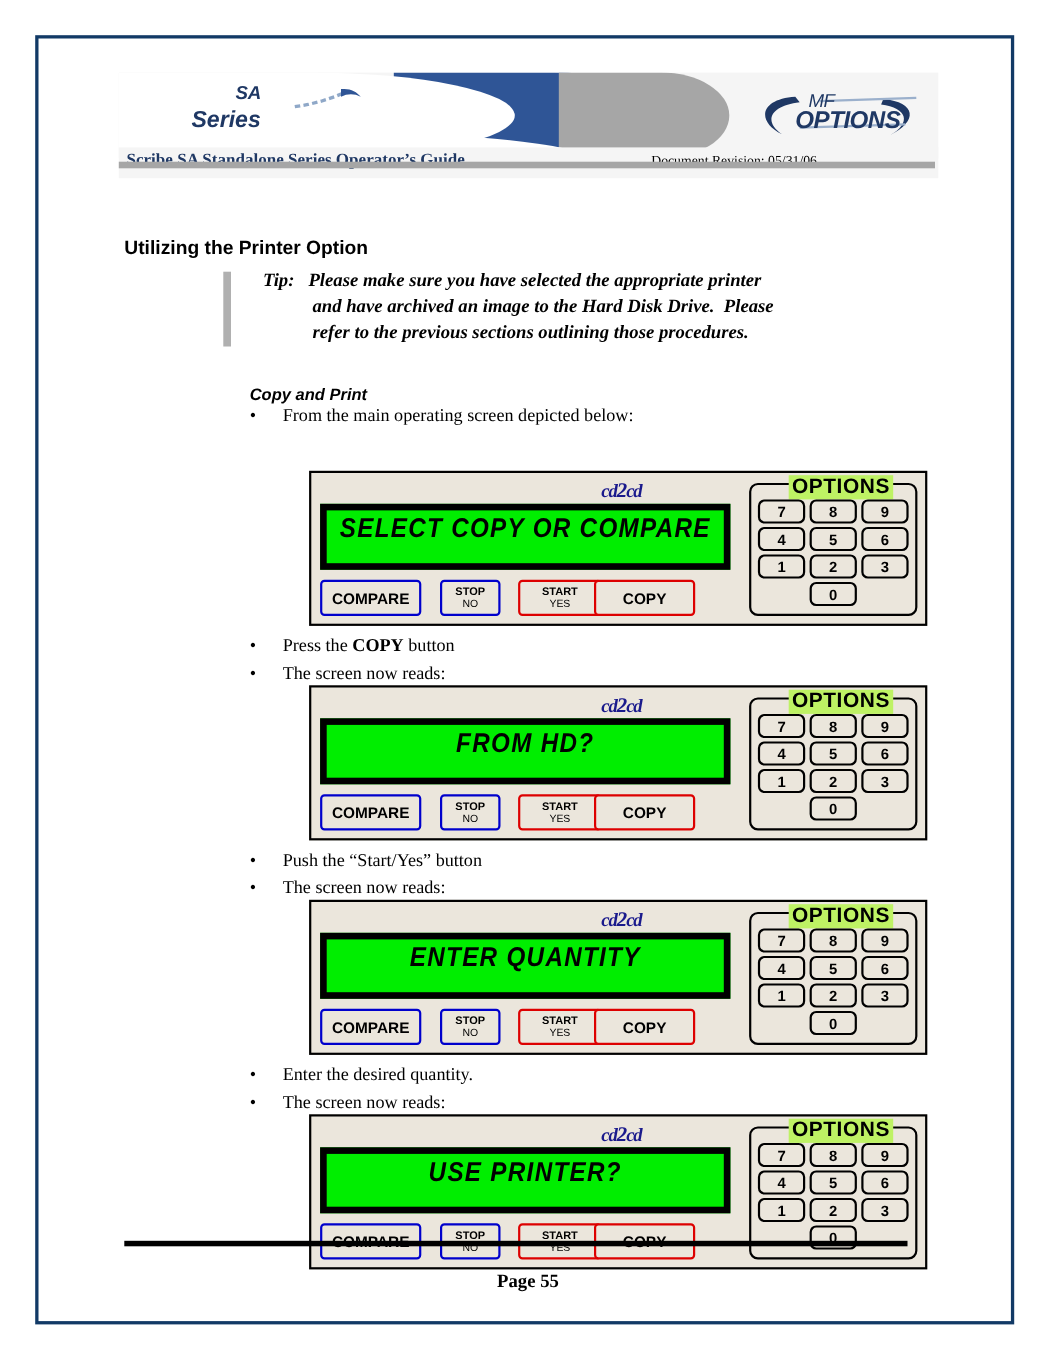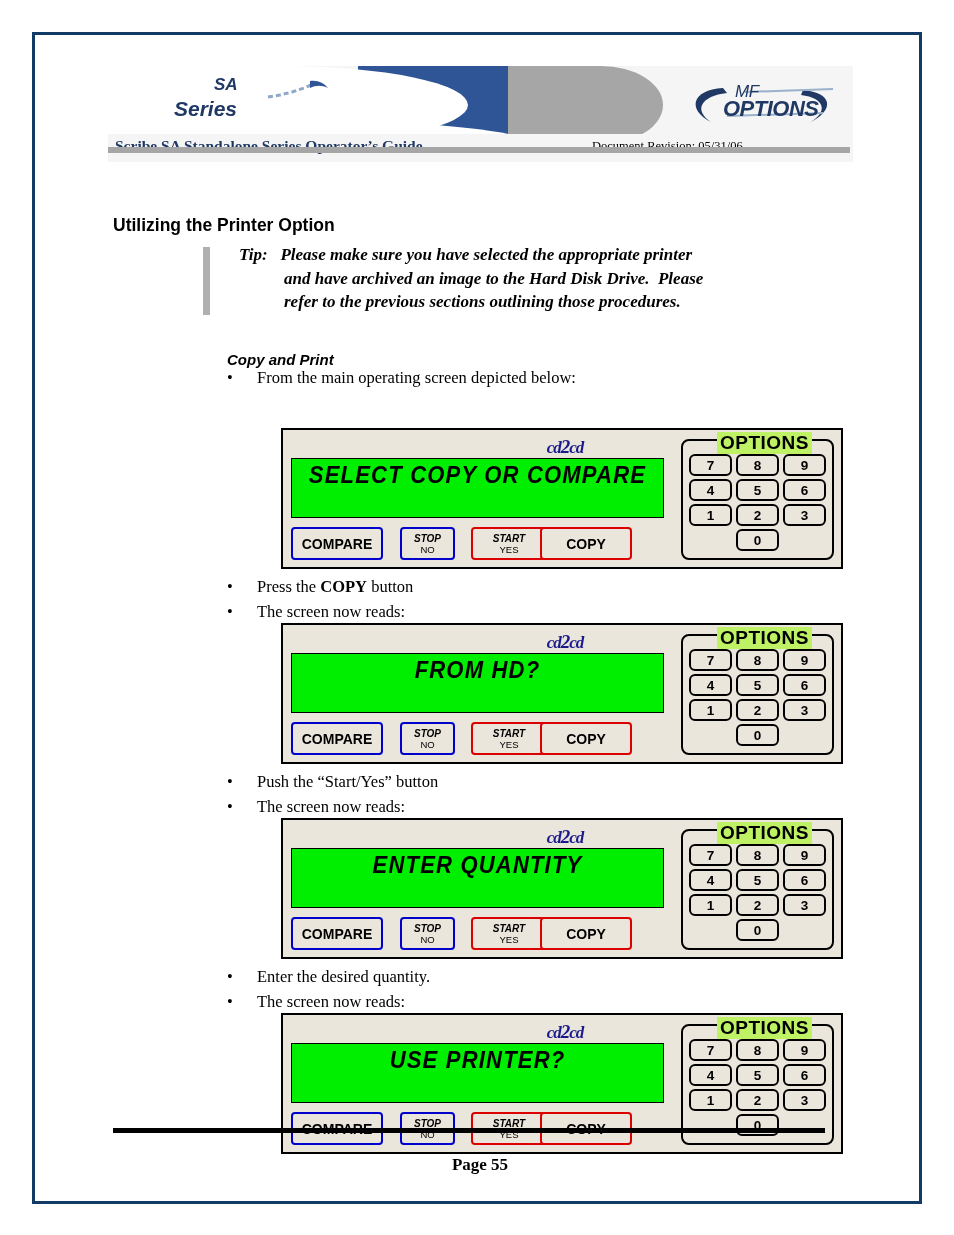--- a/index.html
+++ b/index.html
@@ -226,21 +226,21 @@
   }
   .cd2cd .two {
     font-size: 19px;
     font-style: italic;
   }
   .lcd {
     position: absolute;
     left: 8px; top: 28px;
     width: 373px; height: 60px;
     background: #00ee00;
-    border: 1px solid #000000;
+    border: 6px solid #000000;
     display: flex;
     align-items: flex-start;
     justify-content: center;
   }
   .lcd-text {
     margin-top: 2px;
     font-family: "Liberation Sans", sans-serif;
     font-weight: bold; font-style: italic;
     font-size: 22px;
     letter-spacing: 1.2px;
@@ -282,21 +282,21 @@
     left: 180px; top: 1px;
     width: 76px; height: 33px;
     border: 2.5px solid #dd0000;
   }
   .btn-copy {
     left: 249px; top: 1px;
     width: 92px; height: 33px;
     border: 2.5px solid #dd0000;
     font-size: 14px;
   }
-  .dual-top { font-size: 10px; line-height: 11px; font-style: italic; }
+  .dual-top { font-size: 10px; line-height: 11px; }
   .dual-bot { font-size: 9.5px; line-height: 11px; font-weight: normal; }
 
   .options-box {
     position: absolute;
     left: 398px; top: 9px;
     width: 153px; height: 121px;
     border: 2.5px solid #000000;
     border-radius: 8px;
     background: #ebe6dc;
   }

